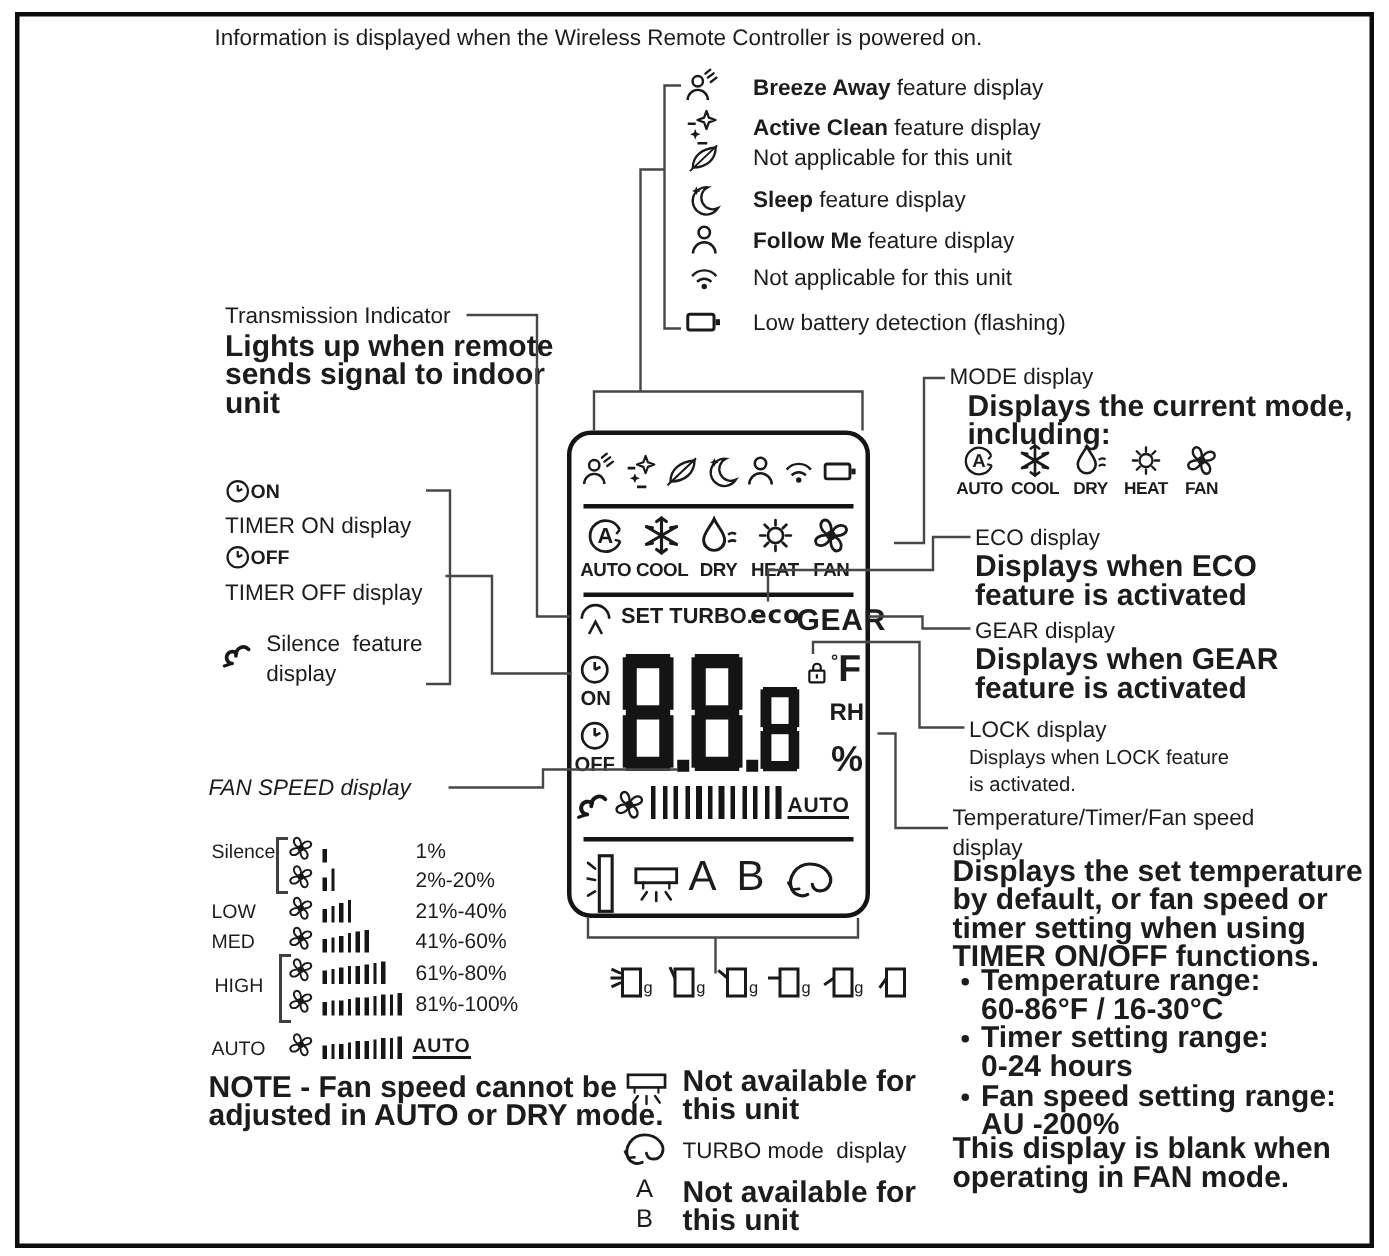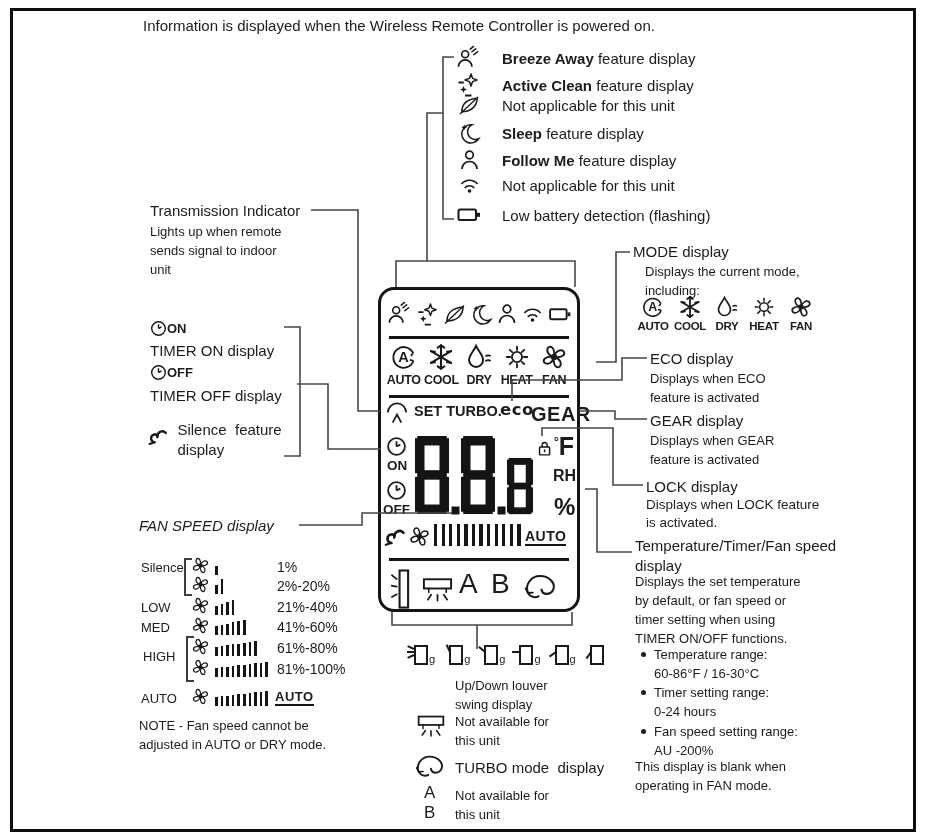--- a/index.html
+++ b/index.html
@@ -1,21 +1,21 @@
 <!DOCTYPE html>
 <html><head>
 <meta charset="utf-8">
 <style>
   html,body{margin:0;padding:0;background:#fff;}
   .canvas{position:relative;width:926px;height:837px;background:#fff;color:#1c1c1c;
           font-family:"Liberation Sans", sans-serif;overflow:hidden;}
   .frame{position:absolute;left:10px;top:8px;width:900px;height:818px;border:3px solid #0d0d0d;}
   .abs{position:absolute;}
   .t15{font-size:15px;line-height:20px;}
-  .t14{font-size:13px;line-height:19px;}
+  .t14{font-size:20px;line-height:19px;font-weight:bold;}
   .t13{font-size:13.5px;line-height:18px;}
   .b{font-weight:bold;}
   .pre{white-space:pre;}
   .ic{display:inline-block;vertical-align:middle;}
   svg.ln{position:absolute;left:0;top:0;z-index:40;pointer-events:none;}
   svg.ln path{fill:none;stroke:#474747;stroke-width:1.6;}
   
   .lg-row{position:absolute;left:452px;display:flex;align-items:center;}
   .lg-ic{width:34px;display:flex;justify-content:center;}
   .lg-tx{font-size:15px;margin-left:16px;}
@@ -646,24 +646,20 @@
       <span class="sw-rect"></span>
         <sub class="sw-g">g</sub>
     </span>
     <span class="sw-item">
       <span class="tick">
           <b style="transform:rotate(-55deg);"></b>
         </span>
       <span class="sw-rect"></span>
     </span>
   </div>
-  <div class="abs t14" style="left:455px;top:676px;">
-    <div>Up/Down louver</div>
-    <div>swing display</div>
-  </div>
 
   <svg class="abs ic" style="left:416px;top:712px;" width="30" height="25" viewBox="0 0 34 28">
       <use href="#i-hlouver"></use>
     </svg>
   <div class="abs t14" style="left:455px;top:712px;">
     <div>Not available for</div>
     <div>this unit</div>
   </div>
 
   <svg class="abs ic" style="left:414px;top:753px;" width="33" height="27" viewBox="0 0 36 30">

